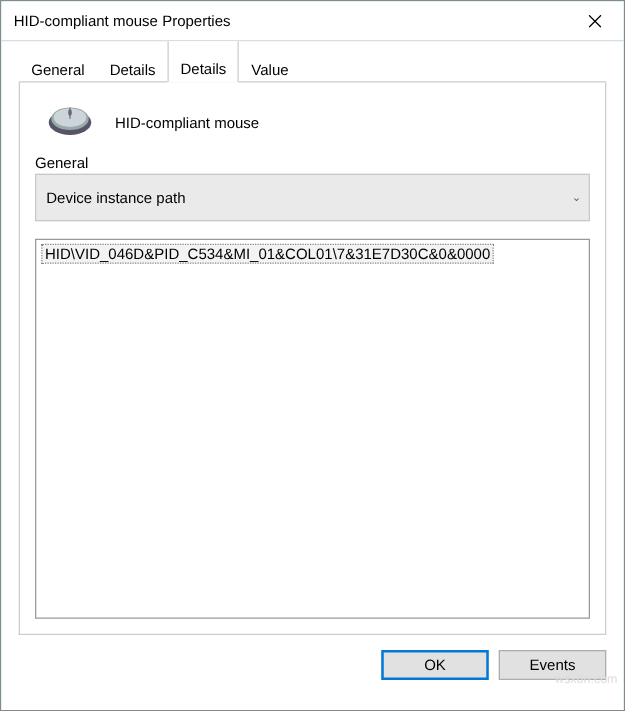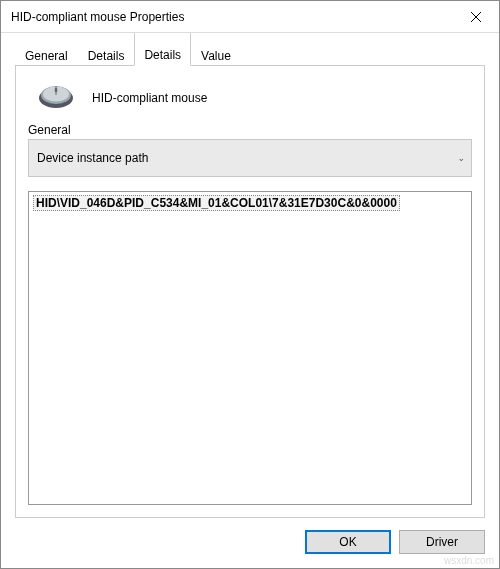--- a/index.html
+++ b/index.html
@@ -108,55 +108,54 @@
       padding: 0 6px 0 8px;
       margin-bottom: 14px;
     }
     .dropdown-text { font-size: 12px; color: #000; }
     .dropdown-caret { font-size: 9px; color: #555; }
     .value-box {
       border: 1px solid #999;
       flex: 1;
       overflow: auto;
       padding: 3px 4px;
-      font-weight: bold;
     }
     .value-item {
       font-size: 12px;
       padding: 0 2px;
       background: #f3f3f3;
       border: 1px dotted #888;
       display: inline-block;
       white-space: nowrap;
     }
     .button-row {
       display: flex;
       justify-content: flex-end;
       gap: 8px;
-      padding: 12px 14px 14px 14px;
+      padding: 12px 14px 24px 14px;
       background: #fff;
       align-items: flex-end;
     }
     .btn {
       min-width: 86px;
       height: 24px;
       background: #e1e1e1;
       border: 1px solid #adadad;
       font-size: 12px;
       font-family: inherit;
       cursor: pointer;
     }
     .btn.default {
       border: 2px solid #0078d7;
       padding: 0;
     }
     .watermark {
       position: absolute;
       right: 6px;
-      bottom: 3px;
+      bottom: 20px;
       font-size: 10px;
       color: #ddd;
       pointer-events: none;
     }
   </style>
 </head>
 <body>
 
 <div class="window">
 
@@ -203,18 +202,18 @@
       <div class="value-box">
         <span class="value-item">HID\VID_046D&amp;PID_C534&amp;MI_01&amp;COL01\7&amp;31E7D30C&amp;0&amp;0000</span>
       </div>
 
     </div>
 
   </div>
 
   <div class="button-row">
     <button class="btn default">OK</button>
-    <button class="btn">Driver</button>
+    <button class="btn">Events</button>
   </div>
 
 </div>
 
 <div class="watermark">wsxdn.com</div>
 
 </body></html>

